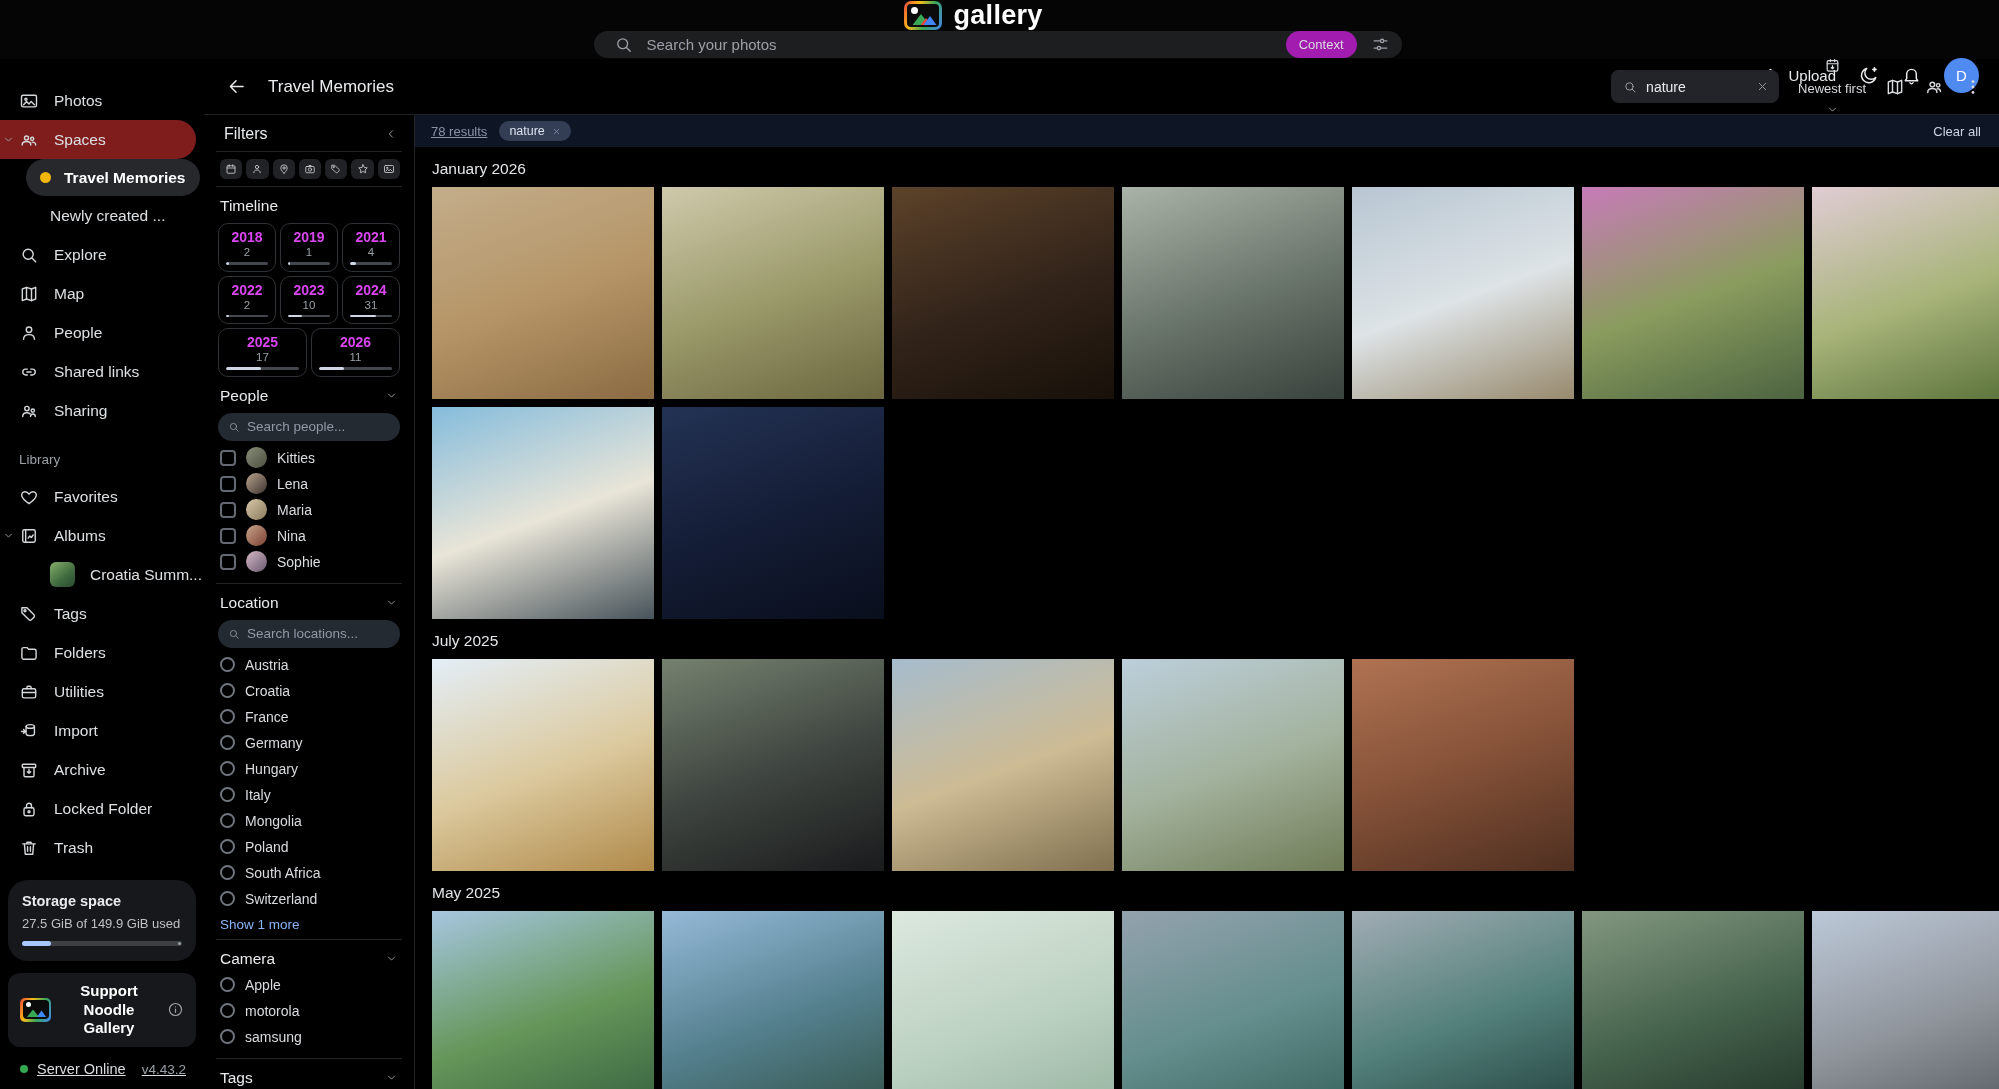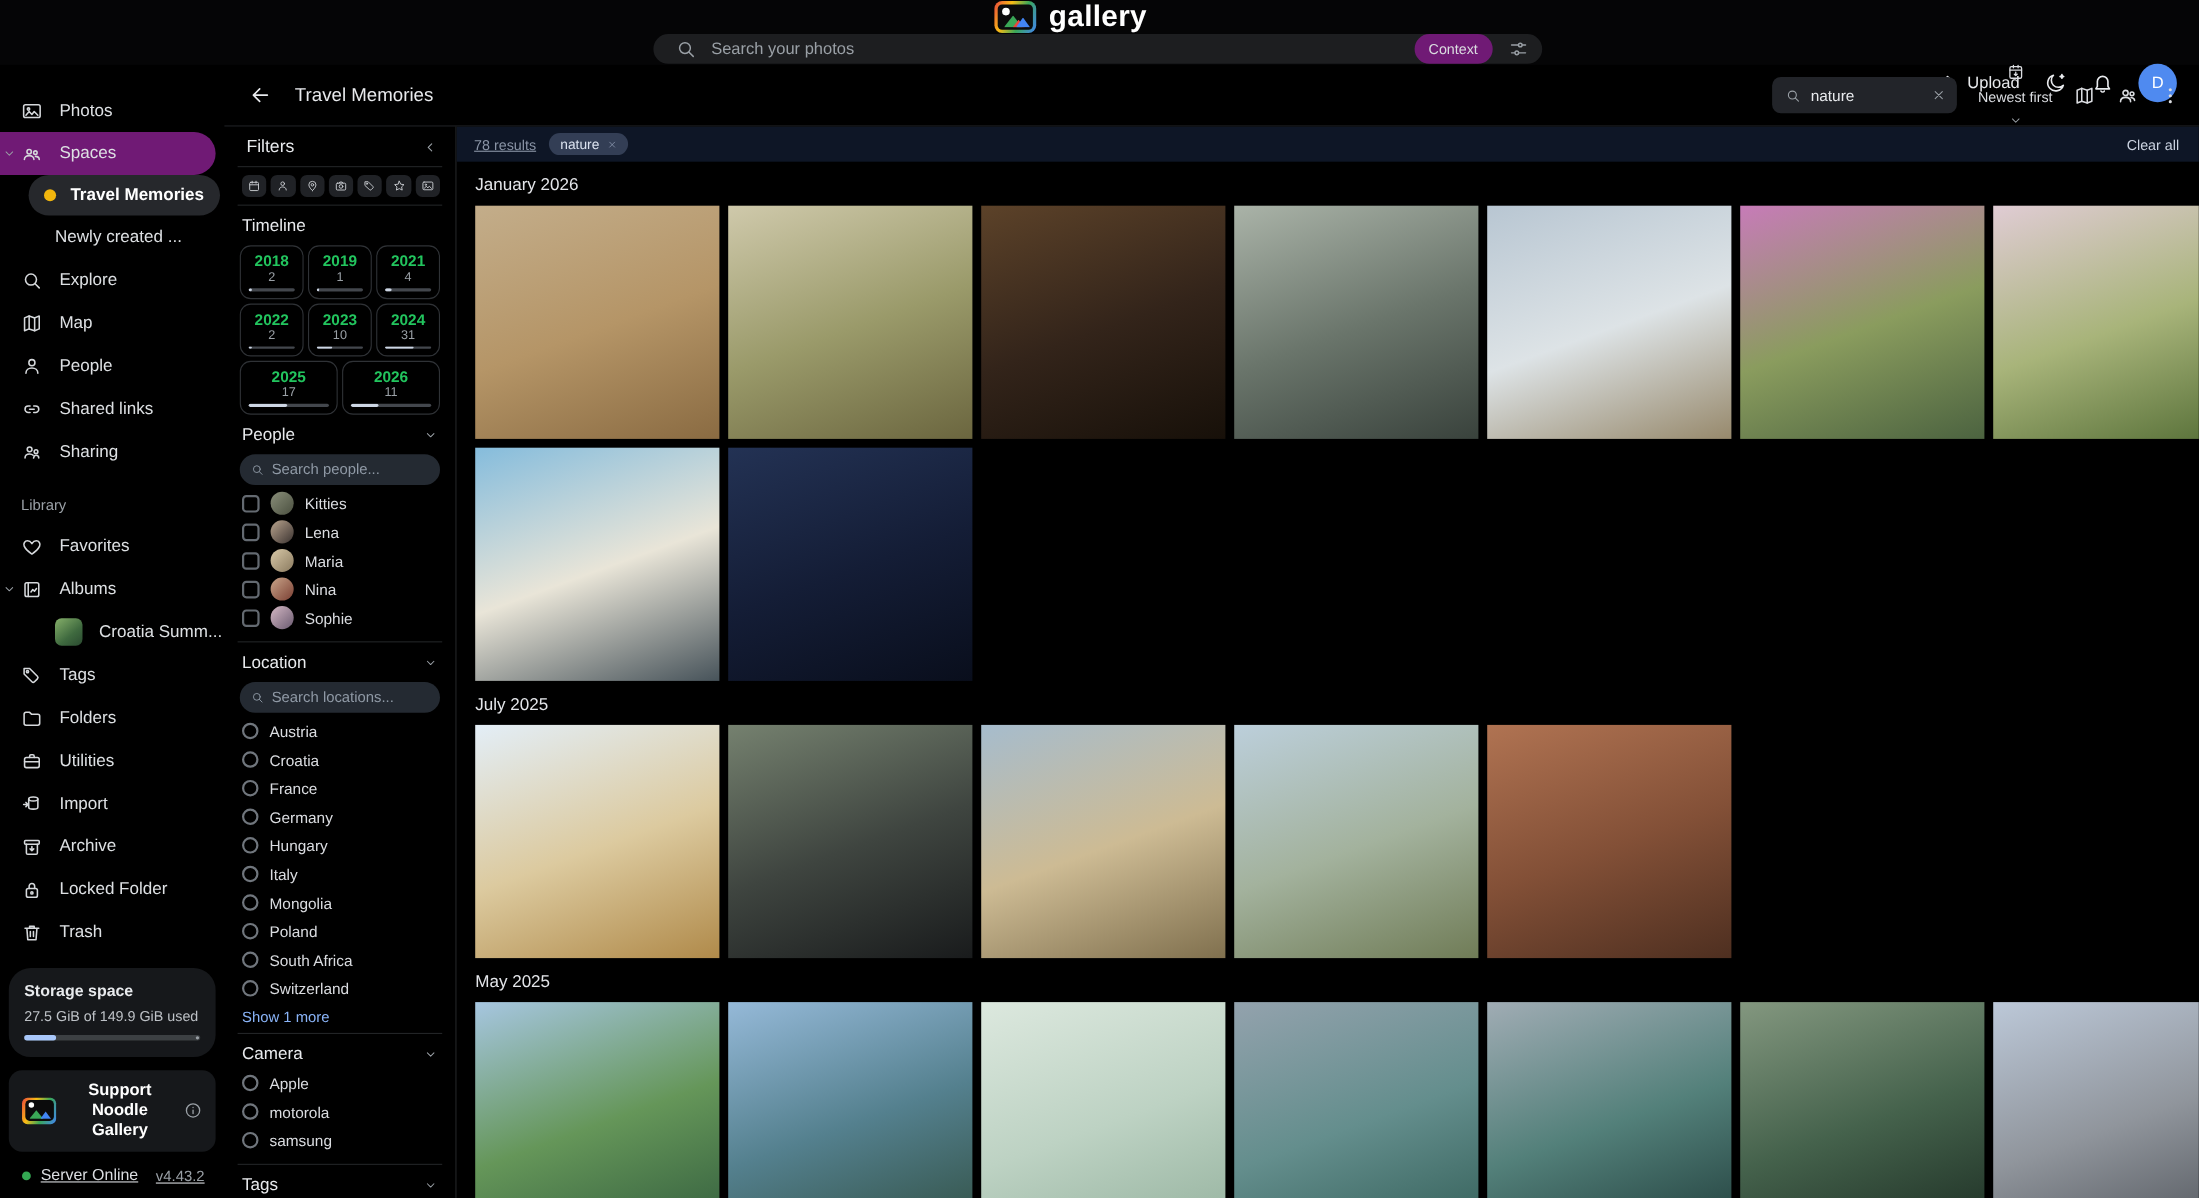--- a/index.html
+++ b/index.html
@@ -22,40 +22,40 @@
     clip-path:polygon(50% 0,100% 100%,0 100%); }
   .logo-mt3 { position:absolute; left:14px; bottom:2px; width:11px; height:7px; background:#e8453c;
     clip-path:polygon(50% 0,100% 100%,0 100%); }
   .brand-name { font-size:27px; font-weight:700; color:#fff; letter-spacing:.3px; }
   .gsearch { width:808px; height:45px; background:#1d1e20; border-radius:23px; display:flex;
     align-items:center; padding:0 12px 0 20px; gap:14px; }
   .gsearch .ic { width:19px; height:19px; color:#9aa0a6; }
   .gsearch input { flex:1; background:transparent; border:none; outline:none; color:#e8eaed;
     font-size:15px; font-family:inherit; }
   .gsearch input::placeholder { color:#9aa0a6; }
-  .ctx-chip { background:#701a75; color:#dadce0; font-size:13px; border-radius:15px;
+  .ctx-chip { background:#a21caf; color:#dadce0; font-size:13px; border-radius:15px;
     padding:6px 13px; cursor:pointer; }
   .tune-btn { width:24px; height:24px; color:#e8eaed; cursor:pointer; }
   .top-right { margin-left:auto; display:flex; align-items:center; gap:22px; }
   .upload-btn { display:flex; align-items:center; gap:8px; color:#e8eaed; font-size:15px; cursor:pointer; }
   .upload-btn .ic { width:19px; height:19px; }
   .icon-btn { width:21px; height:21px; color:#e8eaed; cursor:pointer; }
   .avatar { width:35px; height:35px; border-radius:50%; background:#4f8af0; color:#fff; font-size:15px;
     display:flex; align-items:center; justify-content:center; cursor:pointer; }
 
   
   .layout { display:flex; height:1030px; }
 
   
   .sidebar { width:204px; flex:0 0 204px; display:flex; flex-direction:column; padding-top:22px; }
   .side-item { height:39px; display:flex; align-items:center; gap:15px; padding-left:19px;
     font-size:15.5px; color:#dde0e3; cursor:pointer; position:relative; }
   .side-item .ic { width:20px; height:20px; color:#d5d8db; }
   .side-item .exp { position:absolute; left:2px; width:13px; height:13px; color:#9aa0a6; }
-  .side-item.active { background:#701a75; border-radius:0 20px 20px 0; margin-right:8px; }
+  .side-item.active { background:#7f1d1d; border-radius:0 20px 20px 0; margin-right:8px; }
   .side-item.child { padding-left:50px; }
   .side-item.selected { background:#26282c; border-radius:20px; margin:0 4px 0 26px; padding-left:14px;
     color:#fff; font-weight:600; gap:13px; height:37px; }
   .ydot { width:11px; height:11px; border-radius:50%; background:#f2b60d; flex:0 0 auto; }
   .sthumb { width:25px; height:25px; border-radius:6px; flex:0 0 auto;
     background:linear-gradient(140deg,#86b06a,#3f6a3f 60%,#2a4a30); }
   .side-section { padding:22px 0 10px 19px; font-size:13.5px; color:#9aa0a6; }
   .side-bottom { margin-top:auto; padding:0 8px 8px 8px; }
   .storage-card { background:#16181b; border-radius:20px; padding:13px 14px 15px; }
   .storage-title { font-size:14.5px; font-weight:700; color:#e8eaed; }
@@ -106,21 +106,21 @@
   .quick-row { display:flex; gap:4px; padding:7px 0 7px 2px; }
   .qbtn { width:23px; height:20px; border-radius:6px; background:#202226; color:#c9cdd1;
     display:flex; align-items:center; justify-content:center; cursor:pointer; }
   .qbtn .ic { width:12px; height:12px; }
   .sec-header { display:flex; align-items:center; justify-content:space-between; margin-top:10px; padding:0 2px; }
   .sec-title { font-size:15.5px; color:#e8eaed; }
   .sec-header .ic { width:13px; height:13px; color:#9aa0a6; cursor:pointer; }
   .years { display:flex; flex-wrap:wrap; gap:4px; margin-top:8px; }
   .ychip { width:58px; border:1px solid #2f3236; border-radius:10px; padding:5px 7px 6px; cursor:pointer; }
   .ychip.wide { width:89px; }
-  .yy { font-size:14px; font-weight:700; color:#22c55e; text-align:center; }
+  .yy { font-size:14px; font-weight:700; color:#d946ef; text-align:center; }
   .yc { font-size:11.5px; color:#9aa0a6; text-align:center; margin-top:1px; }
   .ybar { height:2.5px; border-radius:2px; background:#43474d; margin-top:4px; overflow:hidden; }
   .ybar i { display:block; height:100%; background:#cdd6e4; border-radius:2px; }
   .fsearch { margin-top:8px; height:28px; background:#242a32; border-radius:15px; display:flex;
     align-items:center; gap:7px; padding:0 10px; }
   .fsearch .ic { width:12px; height:12px; color:#8f99a5; }
   .fsearch input { flex:1; min-width:0; background:transparent; border:none; outline:none;
     color:#dfe3e8; font-size:13.5px; font-family:inherit; }
   .fsearch input::placeholder { color:#8f99a5; }
   .flist { margin-top:4px; }

